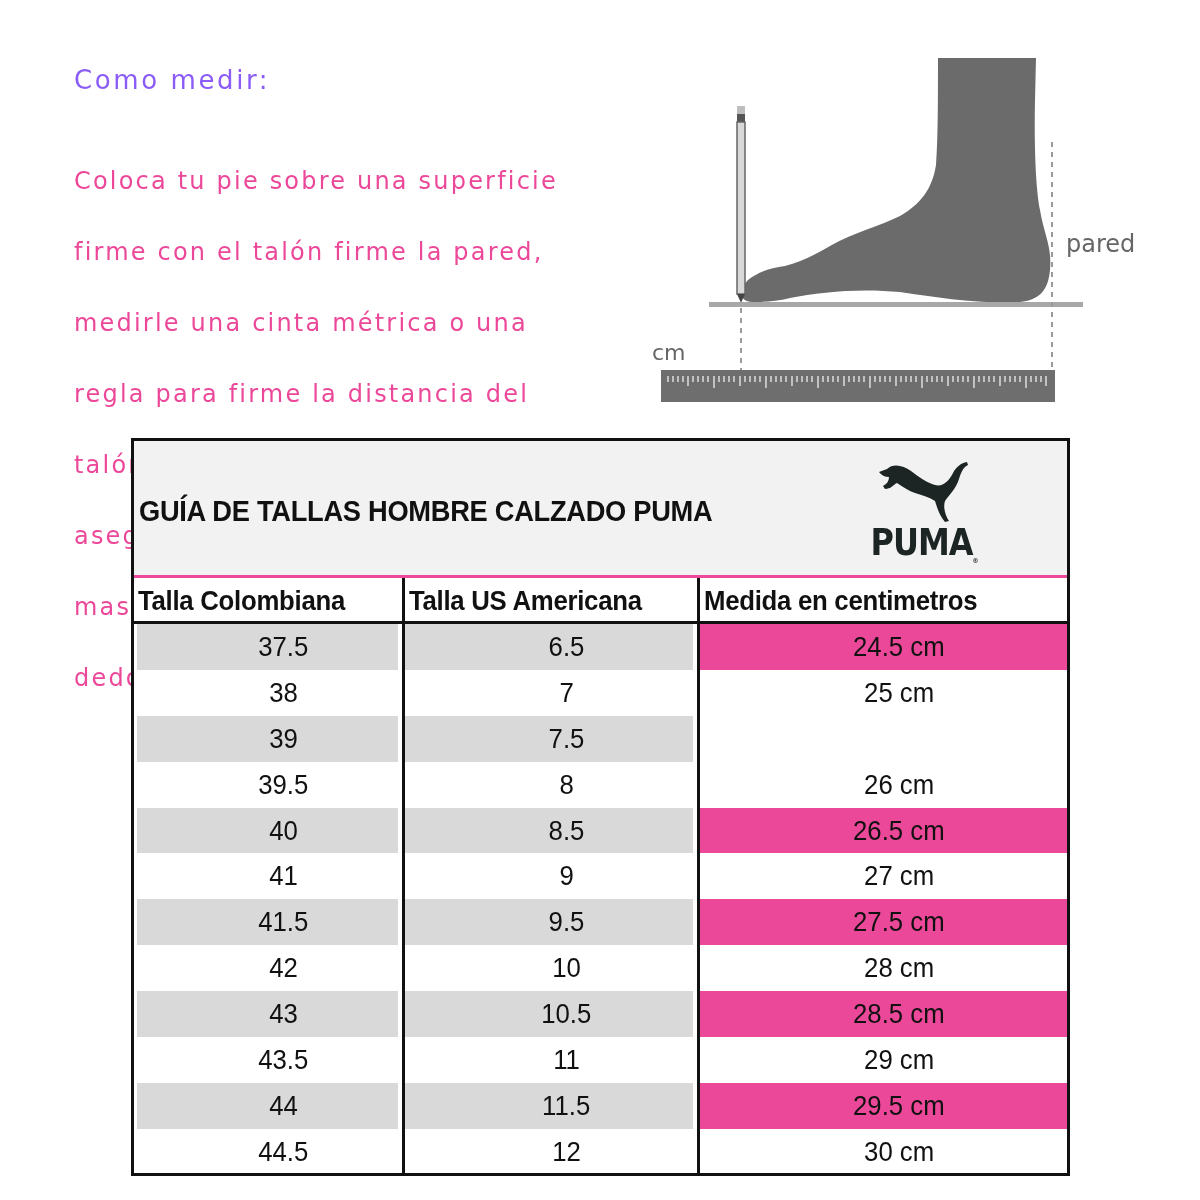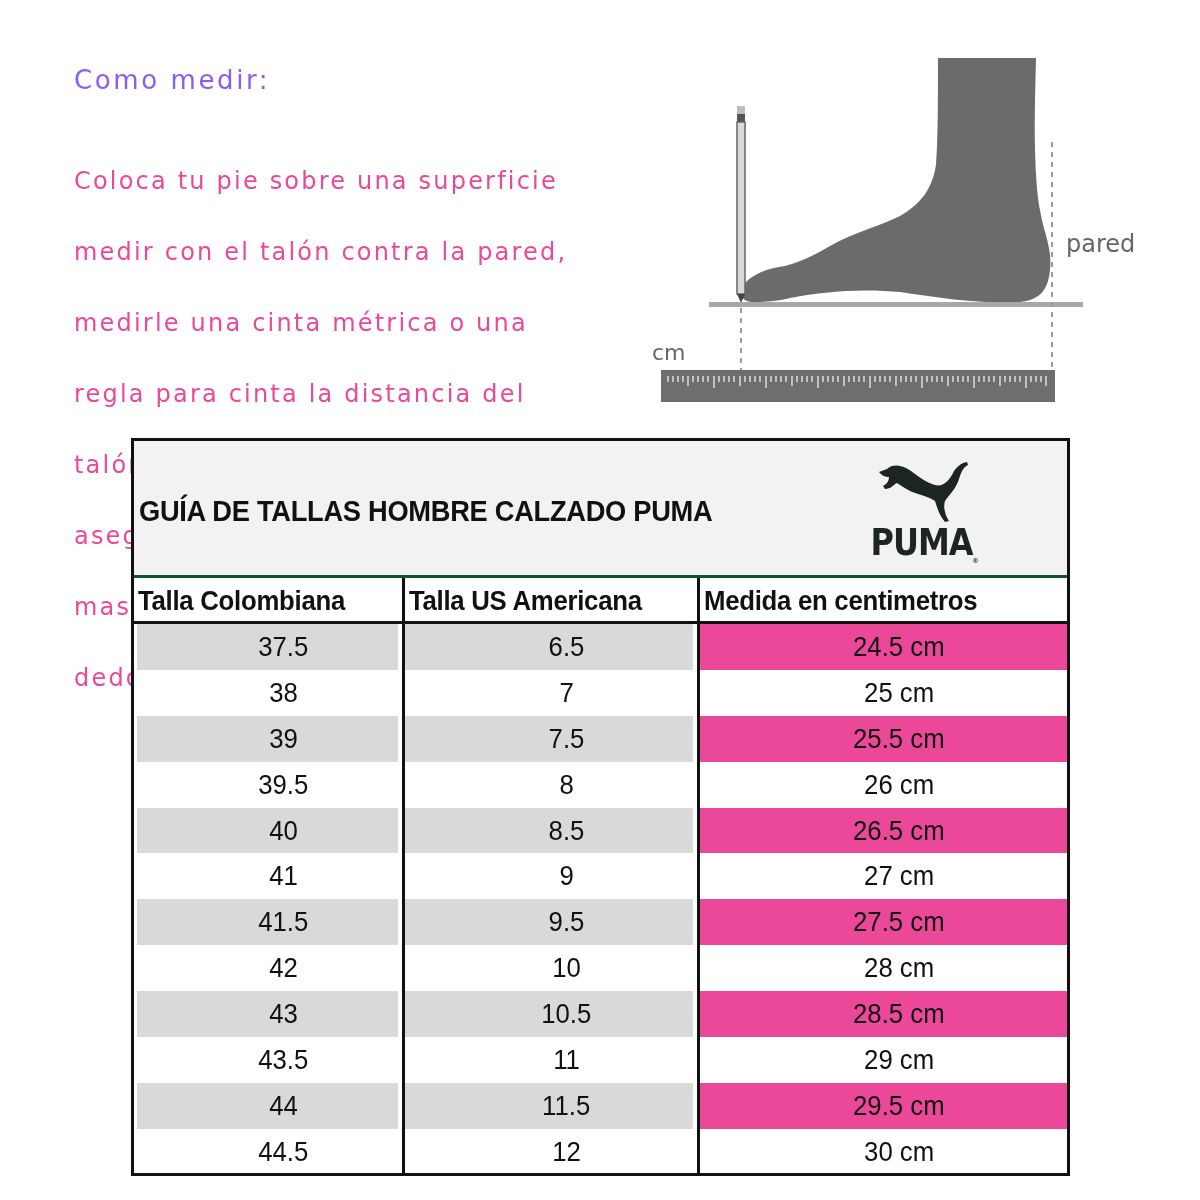--- a/index.html
+++ b/index.html
@@ -10,21 +10,21 @@
   .instr-title { font-size: 26px; letter-spacing: 2.6px; line-height: 40px; font-family: "DejaVu Sans", sans-serif; color: #8b5cf6; }
   .instr-body { margin-top: 28px; font-size: 24px; letter-spacing: 2.2px; line-height: 35.5px; font-family: "DejaVu Sans", sans-serif; font-weight: normal; color: #ec4899; white-space: pre-line; }
 
   .diagram { position: absolute; left: 640px; top: 40px; width: 500px; height: 380px; }
   .diagram svg { width: 500px; height: 380px; display: block; }
   .diagram-label { position: absolute; font-family: "DejaVu Sans", sans-serif; color: #666; }
   .label-pared { left: 426px; top: 190px; font-size: 24px; }
   .label-cm { left: 12px; top: 300px; font-size: 22px; }
 
   .size-table { position: absolute; left: 131px; top: 438px; width: 939px; height: 738px; border: 3px solid #111; background: #fff; }
-  .table-head { position: relative; height: 137px; background: #f2f2f2; border-bottom: 3px solid #14532d; }
+  .table-head { position: relative; height: 137px; background: #f2f2f2; border-bottom: 3px solid #ec4899; }
   .table-title { position: absolute; left: 5px; top: 54px; font-family: "Liberation Sans", sans-serif; font-size: 29px; font-weight: bold; letter-spacing: -0.3px; transform: scaleX(0.94); transform-origin: left; color: #111; white-space: nowrap; }
   .brand-logo { position: absolute; left: 735px; top: 18px; width: 110px; height: 108px; }
   .brand-logo svg { display: block; }
   .brand-word { position: absolute; left: 0; top: 64px; width: 110px; text-align: center; font-family: "DejaVu Sans", sans-serif; font-weight: bold; font-size: 32px; letter-spacing: -1px; color: #1d2524; transform: scaleY(1.15); }
   .brand-word .tm { font-size: 6px; vertical-align: bottom; }
 
   .grid { display: grid; grid-template-columns: 271px 295px 367px; }
   .col-headers { height: 46px; border-bottom: 3px solid #111; }
   .col-header { font-family: "Liberation Sans", sans-serif; font-weight: bold; font-size: 28px; line-height: 46px; padding-left: 4px; white-space: nowrap; letter-spacing: -0.3px; color: #111; overflow: hidden; }
   .col-header span { display: inline-block; transform: scaleX(0.92); transform-origin: left; }
@@ -37,23 +37,23 @@
   .row.shade .cell.cell-b { background: linear-gradient(to right, #d9d9d9 calc(100% - 4px), #fff calc(100% - 4px)); }
   .row.shade .cell.first { background: linear-gradient(to right, #fff 3px, #d9d9d9 3px, #d9d9d9 calc(100% - 4px), #fff calc(100% - 4px)); }
 </style>
 </head>
 <body>
 
 <div class="instructions">
   <div class="instr-title">Como medir:</div>
   <div class="instr-body">
     <div>Coloca tu pie sobre una superficie</div>
-    <div>medir con el talón contra la pared,</div>
+    <div>firme con el talón firme la pared,</div>
     <div>medirle una cinta métrica o una</div>
-    <div>regla para cinta la distancia del</div>
+    <div>regla para firme la distancia del</div>
     <div>talón a la punta de los dedos,</div>
     <div>asegúrate de medirle la distancia</div>
     <div style="white-space:pre">mas larga  hasta la punta de los</div>
     <div>dedos.</div>
   </div>
 </div>
 
 <div class="diagram">
   <svg viewBox="0 0 500 380">
 
@@ -181,21 +181,20 @@
       <div class="cell"><span>24.5 cm</span></div>
     </div>
     <div class="grid row">
       <div class="cell cell-b"><span>38</span></div>
       <div class="cell cell-b"><span>7</span></div>
       <div class="cell"><span>25 cm</span></div>
     </div>
     <div class="grid row shade">
       <div class="cell cell-b first"><span>39</span></div>
       <div class="cell cell-b"><span>7.5</span></div>
-      <div class="cell"><span>25.5 cm</span></div>
     </div>
     <div class="grid row">
       <div class="cell cell-b"><span>39.5</span></div>
       <div class="cell cell-b"><span>8</span></div>
       <div class="cell"><span>26 cm</span></div>
     </div>
     <div class="grid row shade">
       <div class="cell cell-b first"><span>40</span></div>
       <div class="cell cell-b"><span>8.5</span></div>
       <div class="cell"><span>26.5 cm</span></div>

